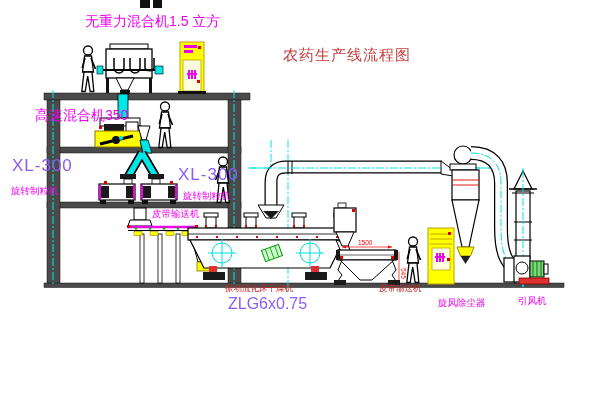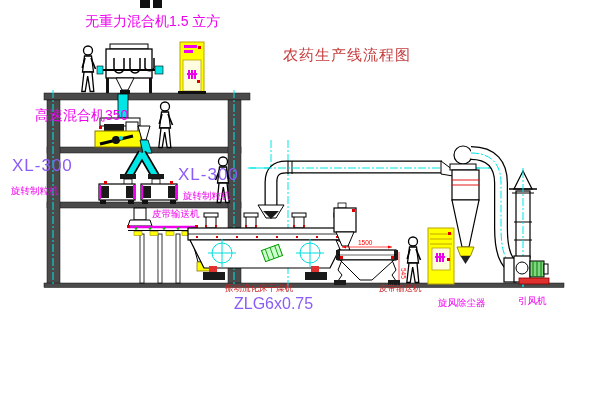--- a/index.html
+++ b/index.html
@@ -311,20 +311,20 @@
 
 <div class="lbl pink s17" style="left:12px;top:157px;">XL-300</div>
 <div class="lbl mag s9" style="left:11px;top:186px;">旋转制粒机</div>
 
 <div class="lbl pink s17" style="left:178px;top:166px;">XL-300</div>
 <div class="lbl mag s9" style="left:183px;top:191px;">旋转制粒机</div>
 
 <div class="lbl mag s9" style="left:152px;top:209px;">皮带输送机</div>
 
 <div class="lbl redlbl" style="left:225px;top:284px;font-size:8.5px;">振动流化床干燥机</div>
-<div class="lbl pink s16" style="left:234px;top:296px;">ZLG6x0.75</div>
+<div class="lbl pink s16" style="left:228px;top:296px;">ZLG6x0.75</div>
 
 <div class="lbl redlbl" style="left:379px;top:284px;font-size:8.5px;">皮带输送机</div>
 
 <div class="lbl mag s9" style="left:438px;top:298px;">旋风除尘器</div>
 <div class="lbl mag s9" style="left:518px;top:296px;">引风机</div>
 
 </div>
 
 </body></html>

